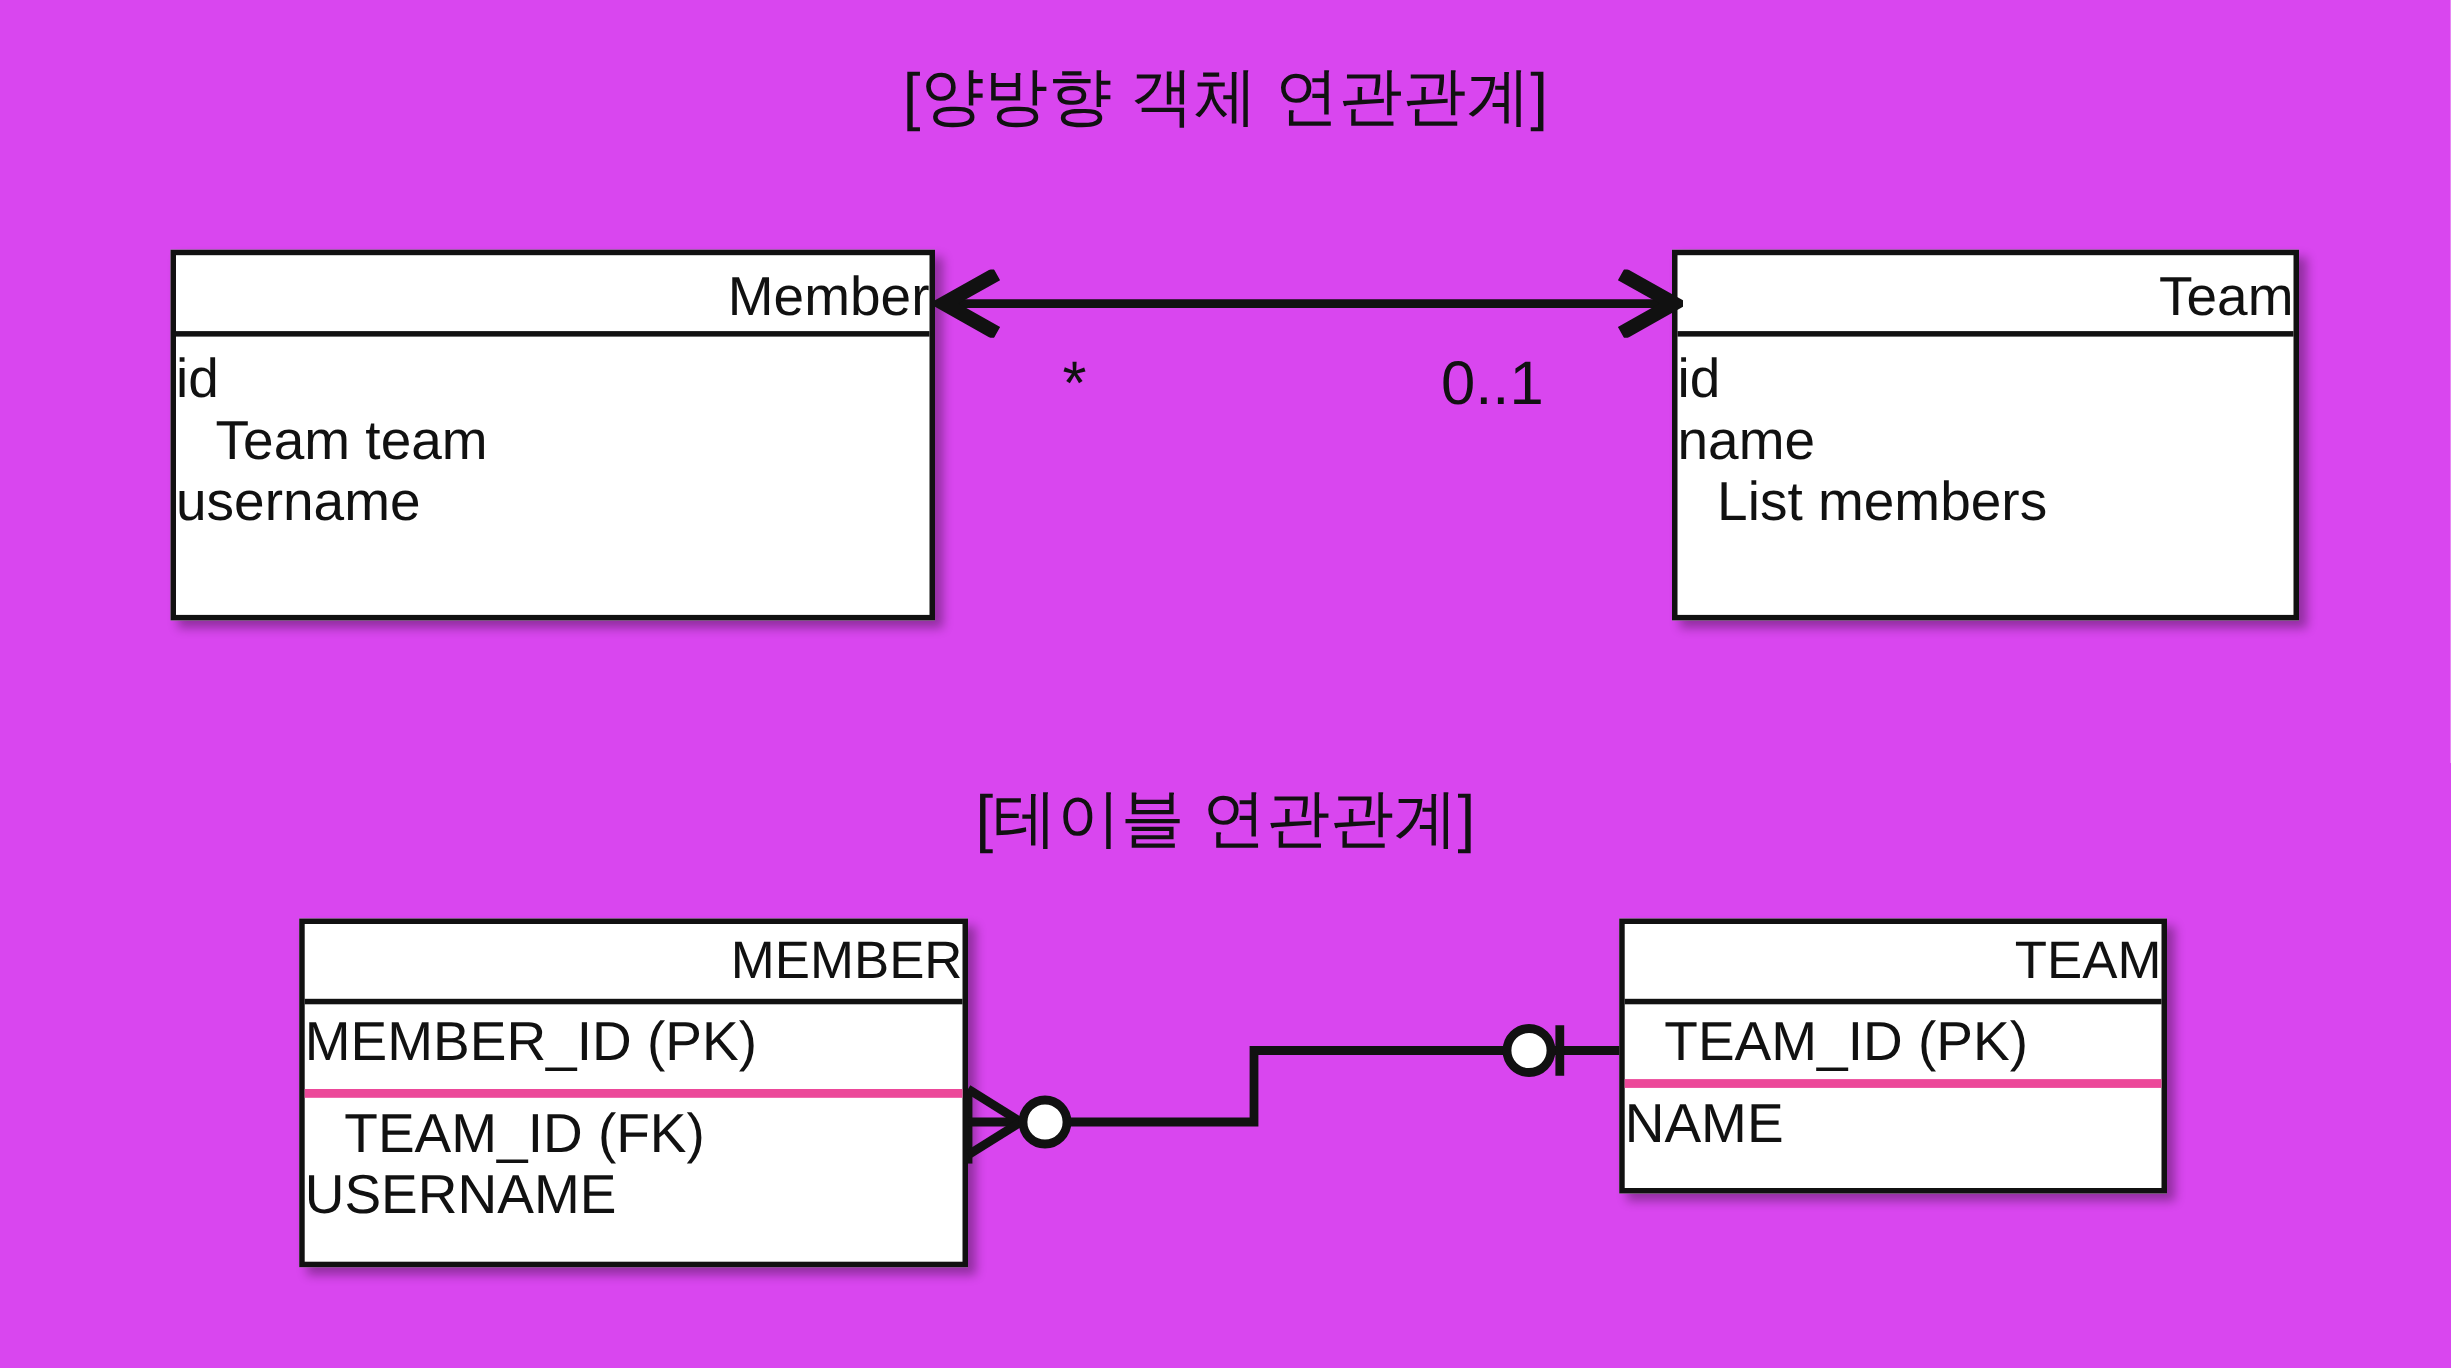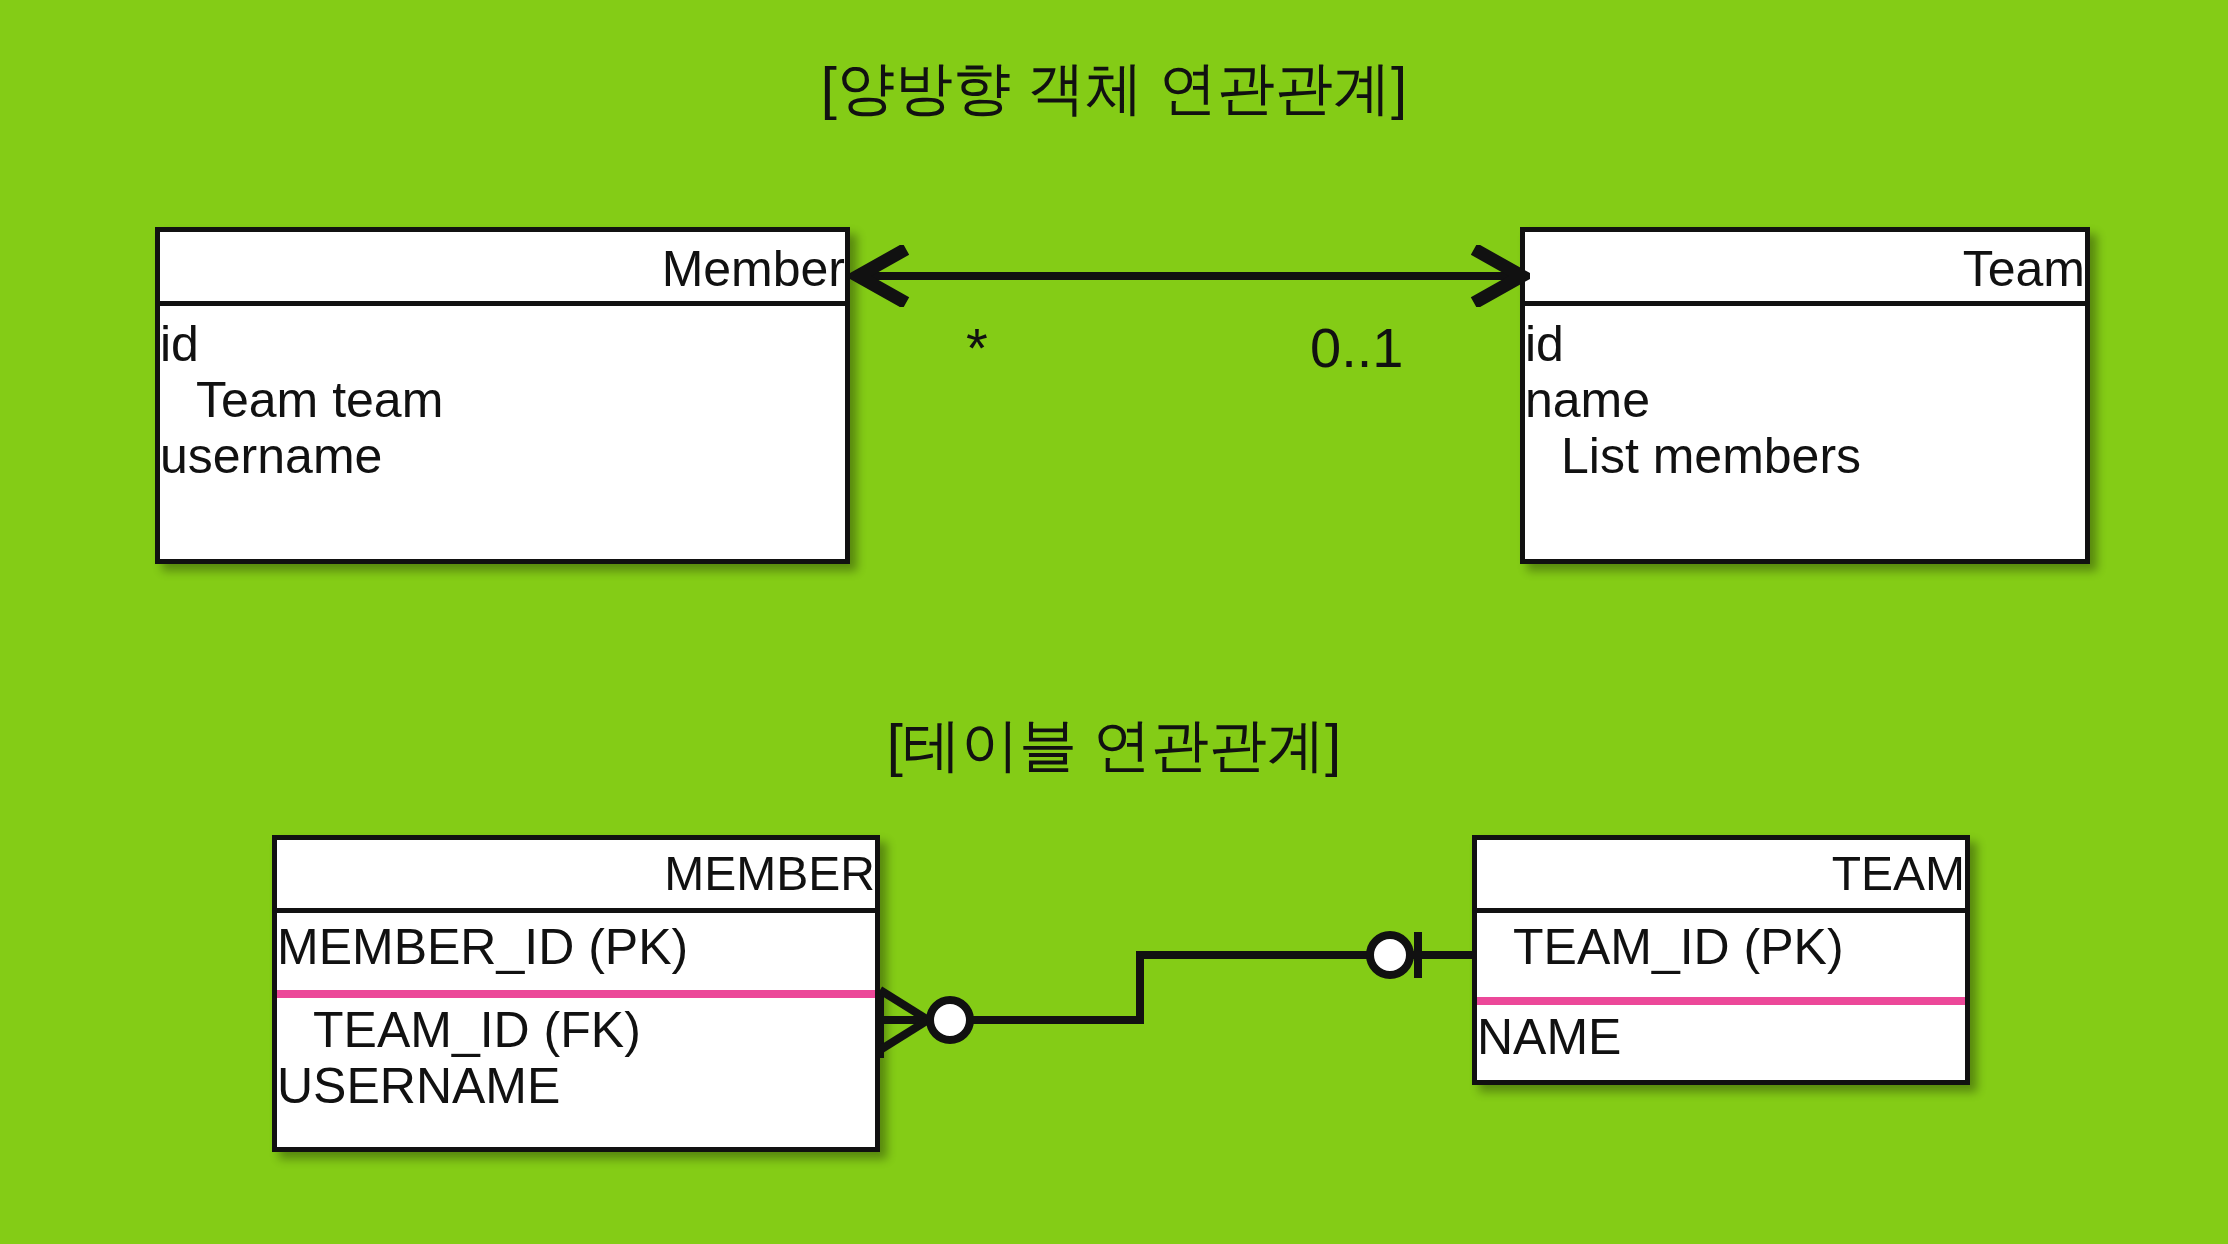--- a/index.html
+++ b/index.html
@@ -8,21 +8,21 @@
     background: #ffffff;
   }
   body {
     font-family: "Liberation Sans", "DejaVu Sans", sans-serif;
     color: #000000;
   }
   #canvas {
     position: relative;
     width: 2228px;
     height: 1244px;
-    background: #84cc16;
+    background: #d946ef;
     overflow: hidden;
   }
 
   
   .section-title {
     position: absolute;
     text-align: center;
     font-size: 58px;
     line-height: 1.1;
     color: #111111;
@@ -107,21 +107,21 @@
   #box-member-table .sec-pk { height: 77px; padding-top: 6px; }
   #box-member-table .sec-rest { padding-top: 4px; }
 
   #box-team-table {
     left: 1472px;
     top: 835px;
     width: 498px;
     height: 250px;
   }
   #box-team-table .box-header { height: 73px; padding-top: 10px; font-size: 48px; }
-  #box-team-table .sec-pk { height: 84px; padding-top: 6px; }
+  #box-team-table .sec-pk { height: 68px; padding-top: 6px; }
   #box-team-table .sec-rest { padding-top: 4px; }
 
   
   #assoc-arrow {
     position: absolute;
     left: 850px;
     top: 245px;
     width: 680px;
     height: 62px;
   }

